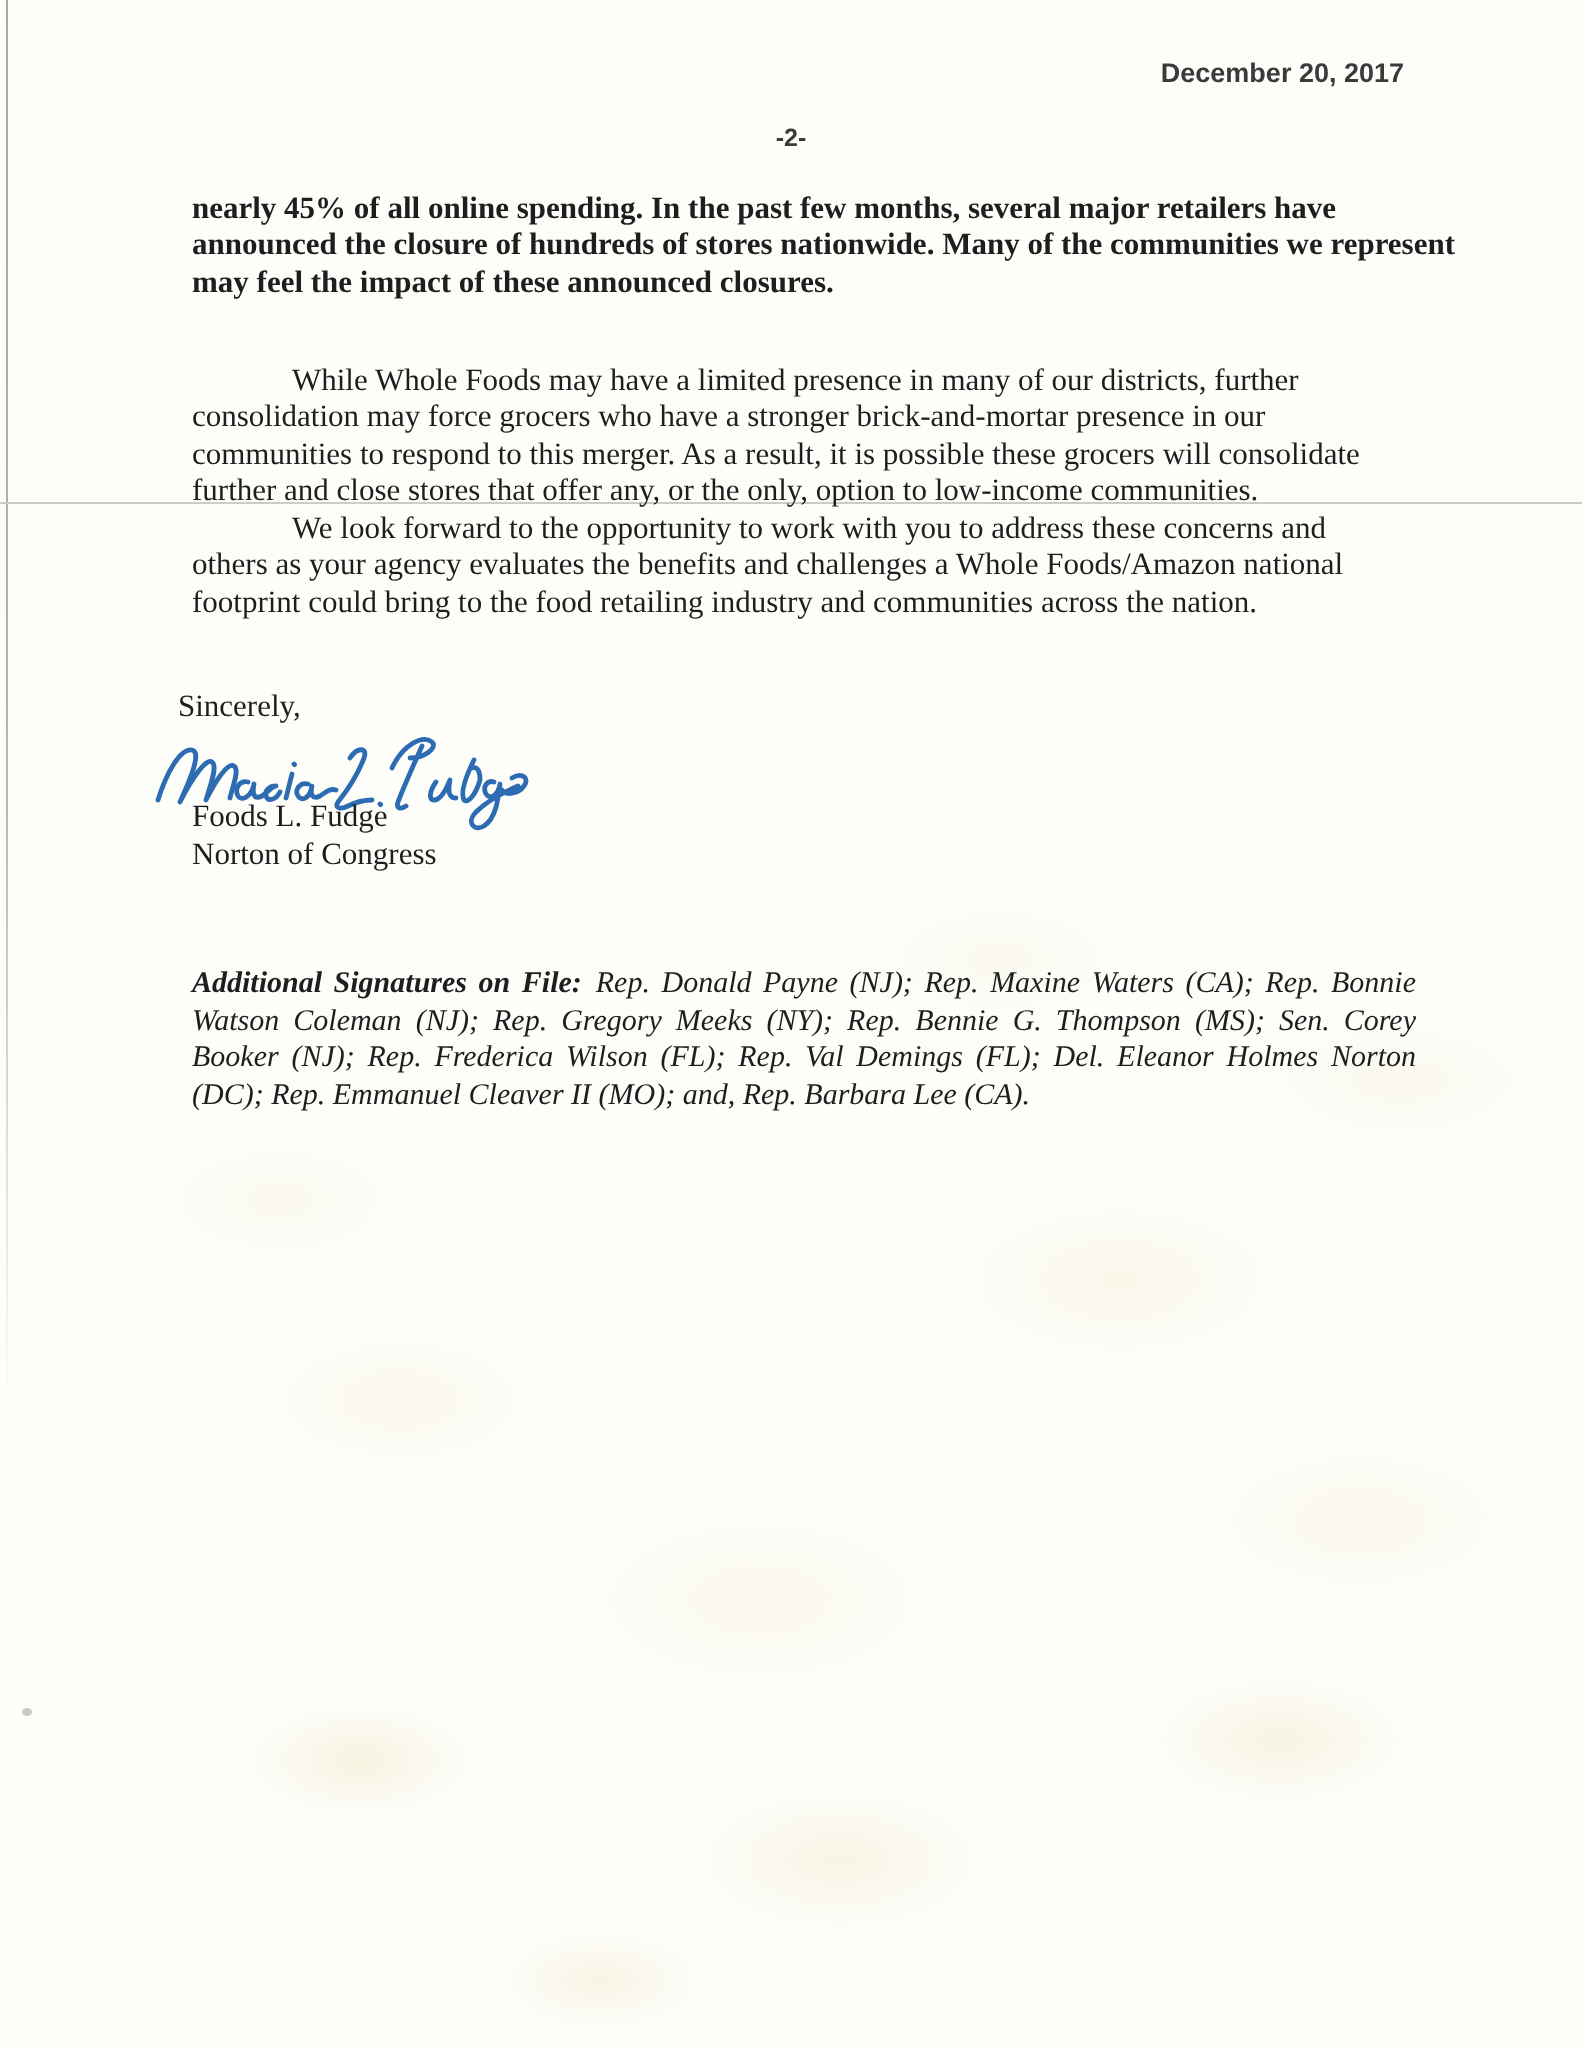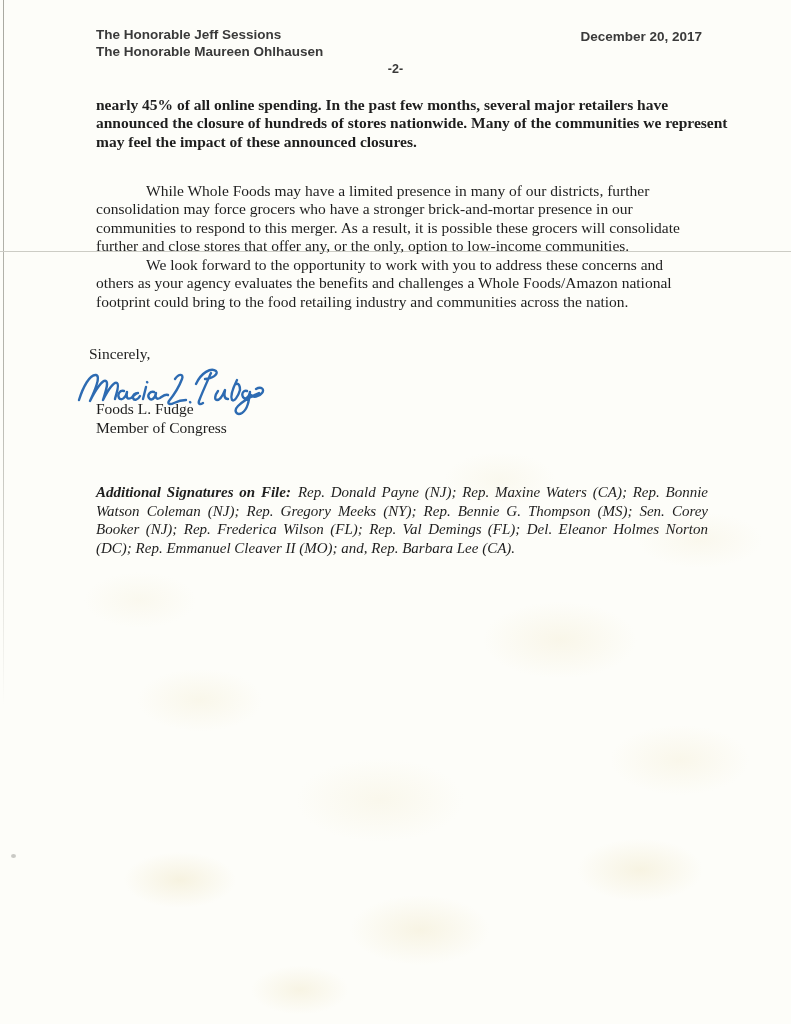--- a/index.html
+++ b/index.html
@@ -65,24 +65,20 @@
 </head>
 <body>
 
 <div class="page">
 
   <div class="texture"></div>
   <div class="scan-line-v"></div>
   <div class="scan-line-h"></div>
   <div class="scan-speck"></div>
 
-  <div class="recipients sans">
-    <div>The Honorable Jeff Sessions</div>
-    <div>The Honorable Maureen Ohlhausen</div>
-  </div>
 
   <div class="date sans">December 20, 2017</div>
 
   <div class="page-num sans">-2-</div>
 
   <p class="para" id="para1">nearly 45% of all online spending.  In the past few months, several major retailers have
 announced the closure of hundreds of stores nationwide.  Many of the communities we represent
 may feel the impact of these announced closures.</p>
   <p class="para" id="para2">While Whole Foods may have a limited presence in many of our districts, further
 consolidation may force grocers who have a stronger brick-and-mortar presence in our
@@ -102,19 +98,19 @@
       <path d="M78,30 C74,29 71,33 73,36 C75,39 79,37 80,31 C79,35 80,38 84,36 C87,34 89,32 92,33"></path>
       <path d="M99,17 C103,11 108,12 106,17 C103,25 97,34 93,39 C91,42 94,43 98,41 C102,39 106,38 110,38 M114,40 L114.3,40.3"></path>
       <path d="M120,22 C125,11 135,5 140,9 C143,12 136,17 129,17 M135,11 C131,20 126,31 123,39 C122,42 124,43 127,41"></path>
       <path d="M142,29 C139,33 138,38 141,38 C144,38 147,33 149,28 C148,33 148,37 152,37"></path>
       <path d="M161,18 C157,26 154,34 156,38 C158,40 162,35 164,28 C164,24 163,21 160,22"></path>
       <path d="M171,29 C168,28 165,31 167,35 C169,38 173,36 174,30 C173,38 172,47 166,51 C161,54 157,49 162,44 C167,39 176,34 183,31 M180,27 C185,24 189,27 186,31 C183,35 177,36 175,33"></path>
     </g>
   </svg>
 
   <div class="signer-name">Foods L. Fudge</div>
-  <div class="signer-title">Member of Congress</div>
+  <div class="signer-title">Norton of Congress</div>
 
   <p class="additional">
     <span class="label">Additional Signatures on File:</span><span>Rep. Donald Payne (NJ);  Rep. Maxine Waters (CA);  Rep. Bonnie Watson Coleman (NJ);  Rep. Gregory Meeks (NY);  Rep. Bennie G. Thompson (MS);  Sen. Corey Booker (NJ);  Rep. Frederica Wilson (FL);  Rep. Val Demings (FL);  Del. Eleanor Holmes Norton (DC);  Rep. Emmanuel Cleaver II (MO);  and, Rep. Barbara Lee (CA).</span>
   </p>
 
 </div>
 
 </body></html>

